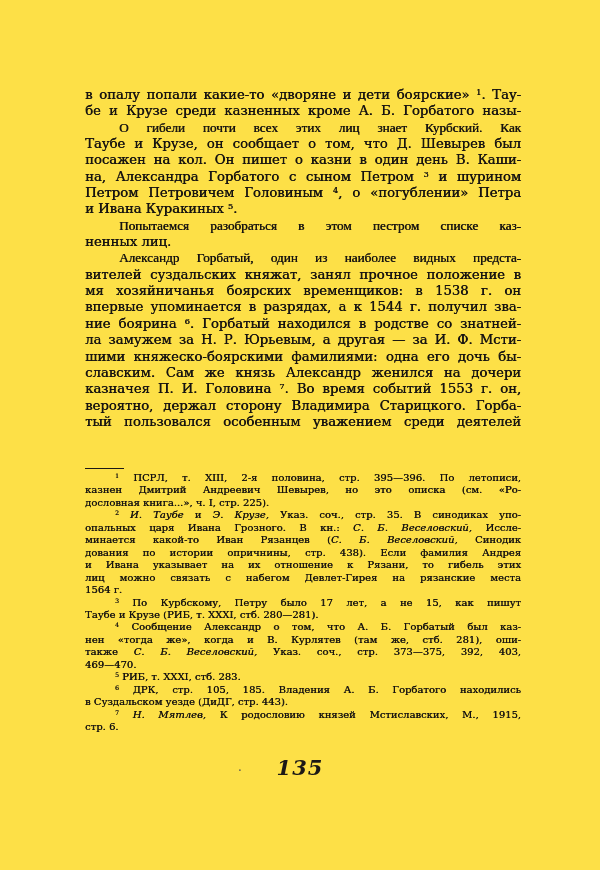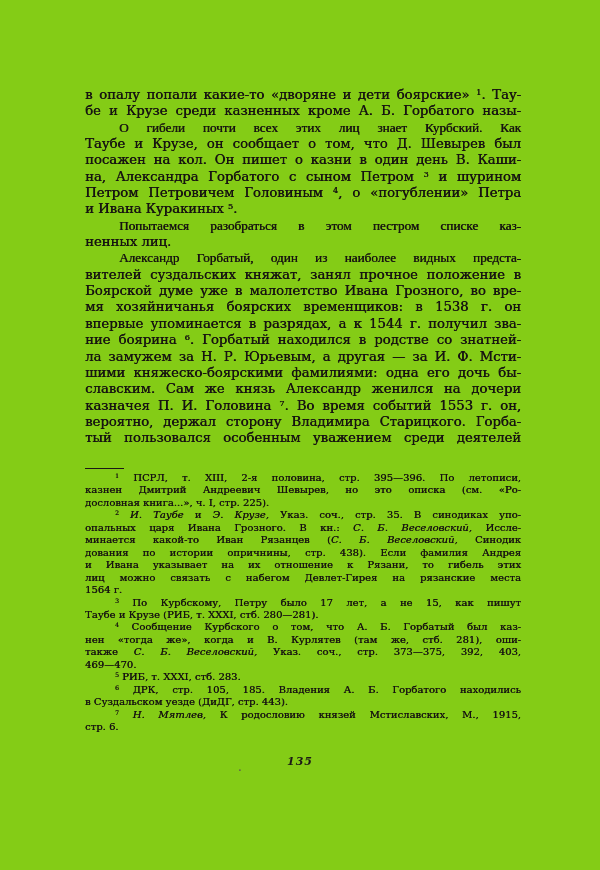--- a/index.html
+++ b/index.html
@@ -4,21 +4,21 @@
 <style>
   html, body {
     margin: 0; padding: 0;
     width: 600px; height: 870px;
     background: #ffffff;
     overflow: hidden;
   }
   .page {
     position: relative;
     width: 600px; height: 870px;
-    background: #84cc16;
+    background: #fde047;
     color: #171411;
     font-family: "DejaVu Serif", "Liberation Serif", serif;
   }
   .main-text {
     position: absolute;
     left: 85px; top: 87px; width: 436px;
     font-size: 13.2px;
     line-height: 16.34px;
     text-shadow: 0.4px 0 0 currentColor;
   }
@@ -48,21 +48,21 @@
     font-size: 0.62em;
     line-height: 0;
     vertical-align: baseline;
     position: relative;
     top: -0.48em;
   }
   .page-number {
     position: absolute;
     left: 0; top: 755px; width: 600px;
     text-align: center;
-    font-size: 11px;
+    font-size: 21px;
     font-style: italic;
     font-weight: 600;
     letter-spacing: 1px;
     color: #1c1916;
   }
   .scan-mark {
     position: absolute;
     left: 238px; top: 760px;
     font-size: 12px;
     color: #5a5650;
@@ -85,21 +85,20 @@
         <div class="line"><span>Петром Петровичем Головиным </span><sup class="fn-ref">4</sup><span>, о «погублении» Петра</span></div>
         <div class="line end"><span>и Ивана Куракиных </span><sup class="fn-ref">5</sup><span>.</span></div>
       </div>
       <div class="para">
         <div class="line indent"><span>Попытаемся разобраться в этом пестром списке каз-</span></div>
         <div class="line end"><span>ненных лиц.</span></div>
       </div>
       <div class="para">
         <div class="line indent"><span>Александр Горбатый, один из наиболее видных предста-</span></div>
         <div class="line"><span>вителей суздальских княжат, занял прочное положение в</span></div>
-        <div class="line"><span>Боярской думе уже в малолетство Ивана Грозного, во вре-</span></div>
         <div class="line"><span>мя хозяйничанья боярских временщиков: в 1538 г. он</span></div>
         <div class="line"><span>впервые упоминается в разрядах, а к 1544 г. получил зва-</span></div>
         <div class="line"><span>ние боярина </span><sup class="fn-ref">6</sup><span>. Горбатый находился в родстве со знатней-</span></div>
         <div class="line"><span>ла замужем за Н. Р. Юрьевым, а другая — за И. Ф. Мсти-</span></div>
         <div class="line"><span>шими княжеско-боярскими фамилиями: одна его дочь бы-</span></div>
         <div class="line"><span>славским. Сам же князь Александр женился на дочери</span></div>
         <div class="line"><span>казначея П. И. Головина </span><sup class="fn-ref">7</sup><span>. Во время событий 1553 г. он,</span></div>
         <div class="line"><span>вероятно, держал сторону Владимира Старицкого. Горба-</span></div>
         <div class="line"><span>тый пользовался особенным уважением среди деятелей</span></div>
       </div>
@@ -118,21 +117,21 @@
         <div class="line"><span>дования по истории опричнины, стр. 438). Если фамилия Андрея</span></div>
         <div class="line"><span>и Ивана указывает на их отношение к Рязани, то гибель этих</span></div>
         <div class="line"><span>лиц можно связать с набегом Девлет-Гирея на рязанские места</span></div>
         <div class="line end"><span>1564 г.</span></div>
       </div>
       <div class="para">
         <div class="line indent"><sup class="fn-ref">3</sup><span> По Курбскому, Петру было 17 лет, а не 15, как пишут</span></div>
         <div class="line end"><span>Таубе и Крузе (РИБ, т. XXXI, стб. 280—281).</span></div>
       </div>
       <div class="para">
-        <div class="line indent"><sup class="fn-ref">4</sup><span> Сообщение Курбского о том, что А. Б. Горбатый был каз-</span></div>
+        <div class="line indent"><sup class="fn-ref">4</sup><span> Сообщение Александр о том, что А. Б. Горбатый был каз-</span></div>
         <div class="line"><span>нен «тогда же», когда и В. Курлятев (там же, стб. 281), оши-</span></div>
         <div class="line"><span>также </span><span class="it">С. Б. Веселовский,</span><span> Указ. соч., стр. 373—375, 392, 403,</span></div>
         <div class="line end"><span>469—470.</span></div>
       </div>
       <div class="para">
         <div class="line indent end"><sup class="fn-ref">5</sup><span> РИБ, т. XXXI, стб. 283.</span></div>
       </div>
       <div class="para">
         <div class="line indent"><sup class="fn-ref">6</sup><span> ДРК, стр. 105, 185. Владения А. Б. Горбатого находились</span></div>
         <div class="line end"><span>в Суздальском уезде (ДиДГ, стр. 443).</span></div>

